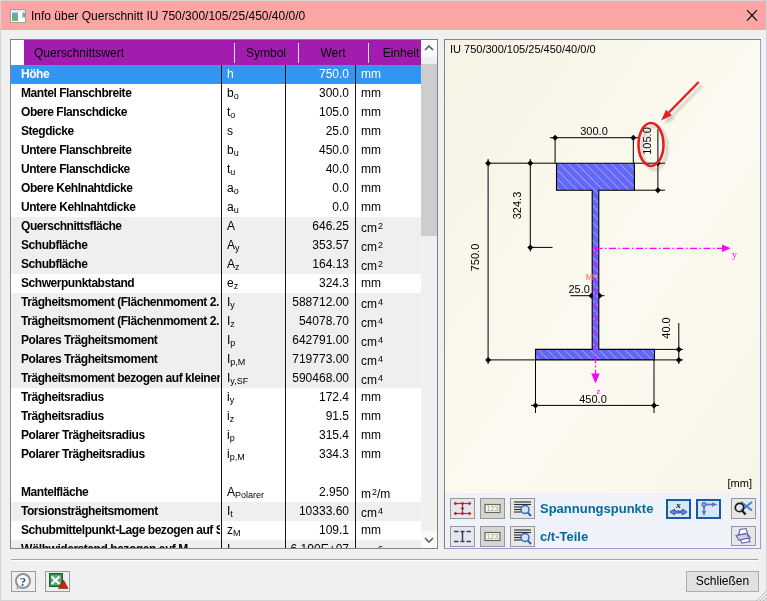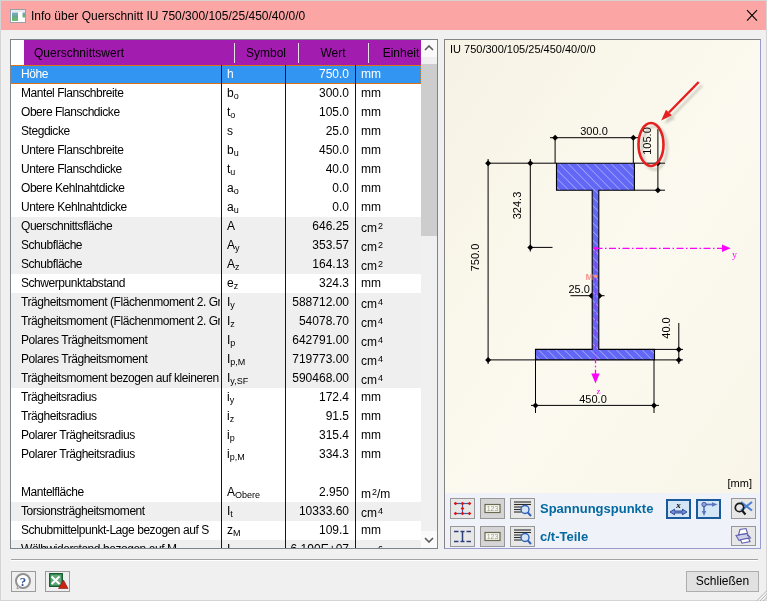--- a/index.html
+++ b/index.html
@@ -12,21 +12,21 @@
 .hdr .h1{position:absolute;left:10px;top:0;line-height:26px;}
 .hdr .h2{position:absolute;left:210px;width:64px;text-align:center;line-height:26px;}
 .hdr .h3{position:absolute;left:274px;width:70px;text-align:center;line-height:26px;}
 .hdr .h4{position:absolute;left:344px;width:66px;text-align:center;line-height:26px;}
 .hsep{position:absolute;top:3px;height:20px;width:1px;background:#e2e2e2;}
 .hline{position:absolute;left:0;top:25px;width:410px;height:1px;background:#e8e8e8;}
 .r{position:absolute;left:0;width:410px;height:19px;font-size:12px;line-height:19px;color:#000;}
 .r.w{background:#fff;}
 .r.g{background:#efefef;}
 .r.sel{background:#3295f2;color:#fff;outline:1px dotted #e0761a;outline-offset:-1px;}
-.c1{position:absolute;left:10px;top:0;width:199px;height:36px;overflow:hidden;white-space:nowrap;letter-spacing:-0.45px;}
+.c1{position:absolute;left:10px;top:0;width:199px;height:36px;overflow:hidden;white-space:nowrap;letter-spacing:-0.45px;font-weight:bold;}
 .c2{position:absolute;left:216px;top:0;width:57px;height:19px;overflow:hidden;white-space:nowrap;}
 .c3{position:absolute;left:275px;top:0;width:63px;height:19px;text-align:right;}
 .c4{position:absolute;left:350px;top:0;width:60px;height:25px;}
 .r sub{font-size:9px;vertical-align:-2px;letter-spacing:0;}
 .r sup{font-size:9px;vertical-align:3px;margin-left:1px;}
 .vline{position:absolute;top:25px;height:483px;width:1px;background:#161616;}
 .sb{position:absolute;left:410px;top:0;width:16px;height:508px;background:#f0f0f0;}
 .sb .thumb{position:absolute;left:0;top:24px;width:16px;height:172px;background:#cdcdcd;}
 .panel{position:absolute;left:443px;top:38px;width:317px;height:510px;box-sizing:border-box;background:#eff2f8;border:1px solid;border-color:#848484 #9b9bd0 #9b9bd0 #848484;}
 .btn{position:absolute;box-sizing:border-box;background:#e7e7e7;border:1px solid #979797;}
@@ -194,21 +194,21 @@
         <span class="c4">mm</span>
       </div>
 <div class="r w" style="top:405px">
         <span class="c1">Polarer Trägheitsradius</span>
         <span class="c2">i<sub>p,M</sub></span>
         <span class="c3">334.3</span>
         <span class="c4">mm</span>
       </div>
 <div class="r w" style="top:443px">
         <span class="c1">Mantelfläche</span>
-        <span class="c2">A<sub>Obere</sub></span>
+        <span class="c2">A<sub>Polarer</sub></span>
         <span class="c3">2.950</span>
         <span class="c4">m<sup>2</sup>/m</span>
       </div>
 <div class="r g" style="top:462px">
         <span class="c1">Torsionsträgheitsmoment</span>
         <span class="c2">I<sub>t</sub></span>
         <span class="c3">10333.60</span>
         <span class="c4">cm<sup>4</sup></span>
       </div>
 <div class="r w" style="top:481px">

